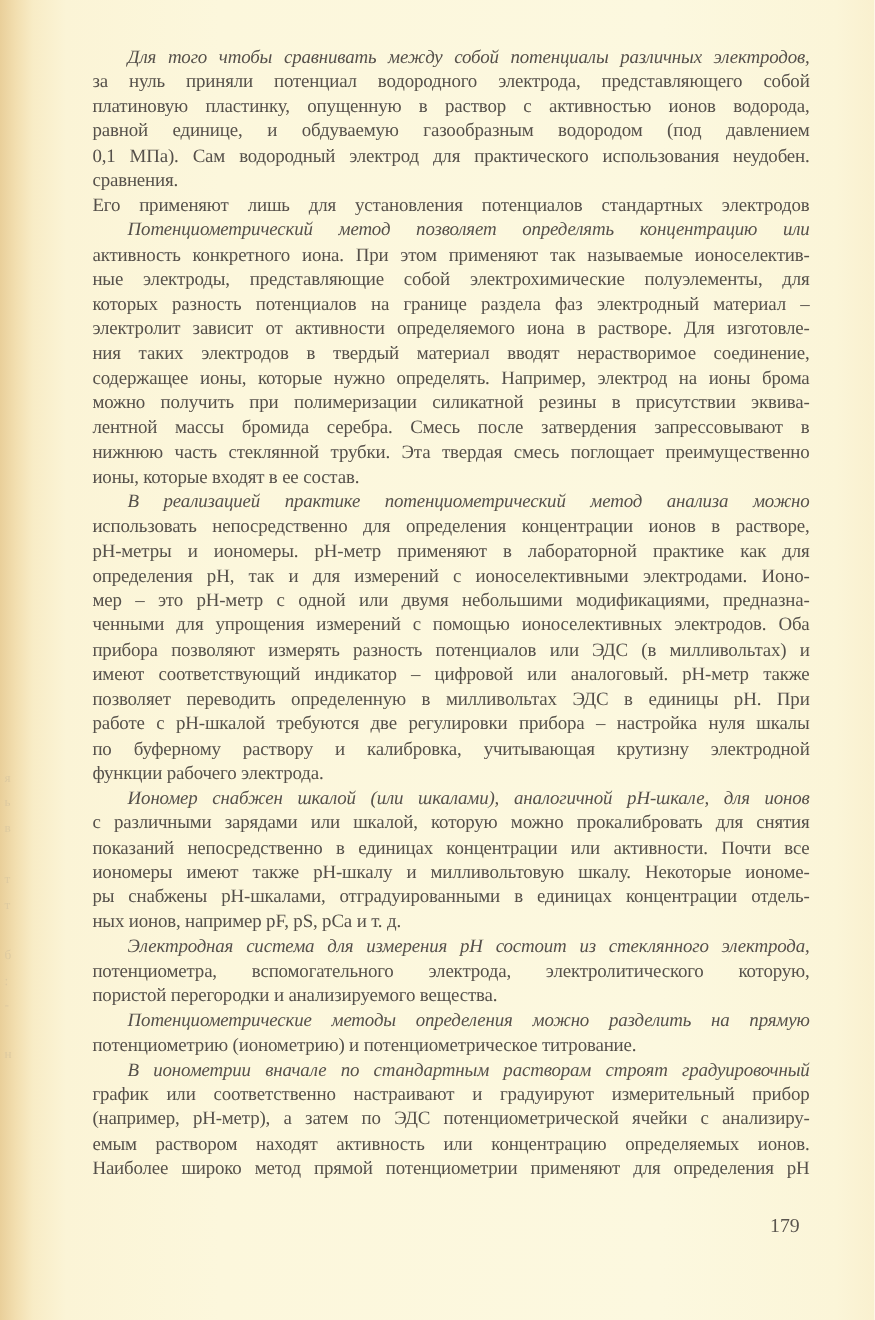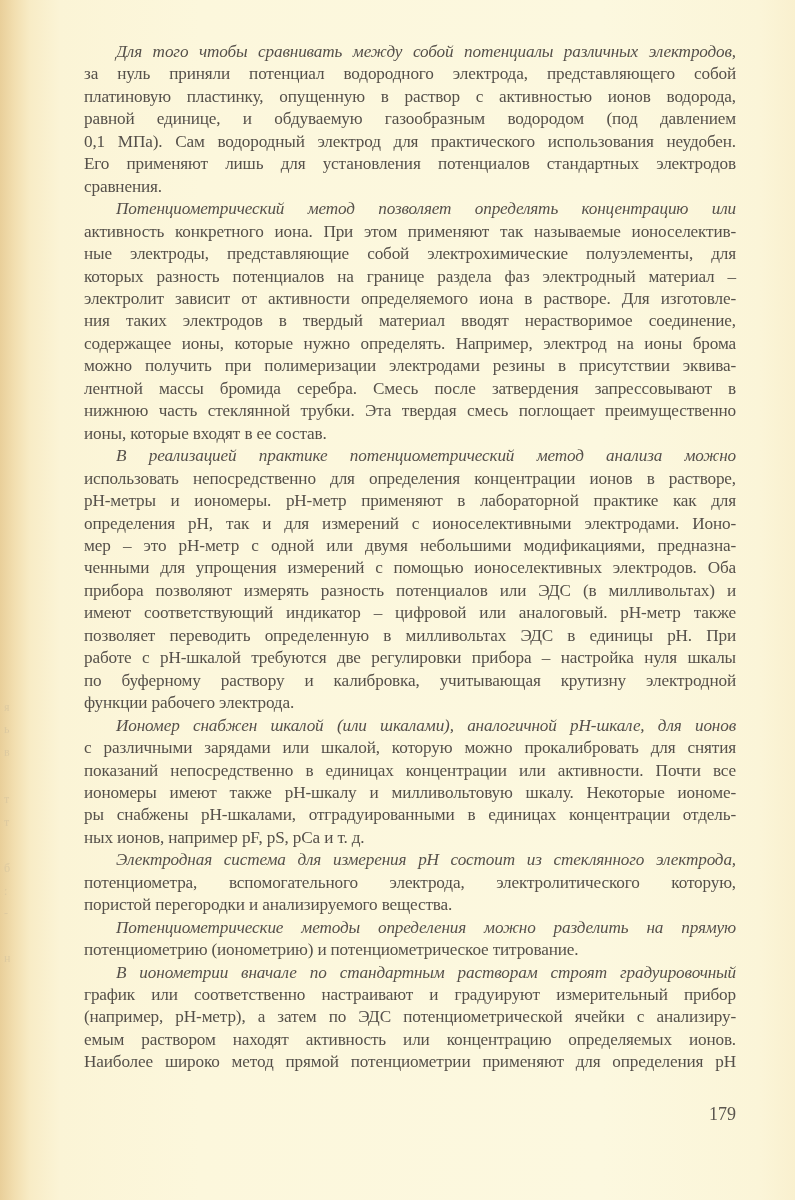--- a/index.html
+++ b/index.html
@@ -20,48 +20,48 @@
     font-size: 17.2px;
     white-space: nowrap;
     text-align: justify;
     text-align-last: justify;
     letter-spacing: -0.15px;
   }
   .line.indent { padding-left: 32px; font-style: italic; }
   .line.end { text-align-last: left; }
   .pagenum {
     position: absolute; left: 700px; top: 1104px; width: 36px;
-    text-align: right; font-size: 18px; color: #5a554e;
+    text-align: left; font-size: 18px; color: #5a554e;
   }
   .margin-mark {
     position: absolute; left: 4px; font-size: 12px; color: #d9c7a0; opacity: 0.8;
   }
 </style>
 </head>
 <body>
 
 <div class="page" id="page-body">
     <div>
       <span class="line indent">Для того чтобы сравнивать между собой потенциалы различных электродов,</span>
       <span class="line">за нуль приняли потенциал водородного электрода, представляющего собой</span>
       <span class="line">платиновую пластинку, опущенную в раствор с активностью ионов водорода,</span>
       <span class="line">равной единице, и обдуваемую газообразным водородом (под давлением</span>
       <span class="line">0,1 МПа). Сам водородный электрод для практического использования неудобен.</span>
+      <span class="line end">сравнения.</span>
       <span class="line">Его применяют лишь для установления потенциалов стандартных электродов</span>
-      <span class="line end">сравнения.</span>
     </div>
     <div>
       <span class="line indent">Потенциометрический метод позволяет определять концентрацию или</span>
       <span class="line">активность конкретного иона. При этом применяют так называемые ионоселектив-</span>
       <span class="line">ные электроды, представляющие собой электрохимические полуэлементы, для</span>
       <span class="line">которых разность потенциалов на границе раздела фаз электродный материал –</span>
       <span class="line">электролит зависит от активности определяемого иона в растворе. Для изготовле-</span>
       <span class="line">ния таких электродов в твердый материал вводят нерастворимое соединение,</span>
       <span class="line">содержащее ионы, которые нужно определять. Например, электрод на ионы брома</span>
-      <span class="line">можно получить при полимеризации электродами резины в присутствии эквива-</span>
+      <span class="line">можно получить при полимеризации силикатной резины в присутствии эквива-</span>
       <span class="line">лентной массы бромида серебра. Смесь после затвердения запрессовывают в</span>
       <span class="line">нижнюю часть стеклянной трубки. Эта твердая смесь поглощает преимущественно</span>
       <span class="line end">ионы, которые входят в ее состав.</span>
     </div>
     <div>
       <span class="line indent">В реализацией практике потенциометрический метод анализа можно</span>
       <span class="line">использовать непосредственно для определения концентрации ионов в растворе,</span>
       <span class="line">pH-метры и иономеры. pH-метр применяют в лабораторной практике как для</span>
       <span class="line">определения pH, так и для измерений с ионоселективными электродами. Ионо-</span>
       <span class="line">мер – это pH-метр с одной или двумя небольшими модификациями, предназна-</span>

